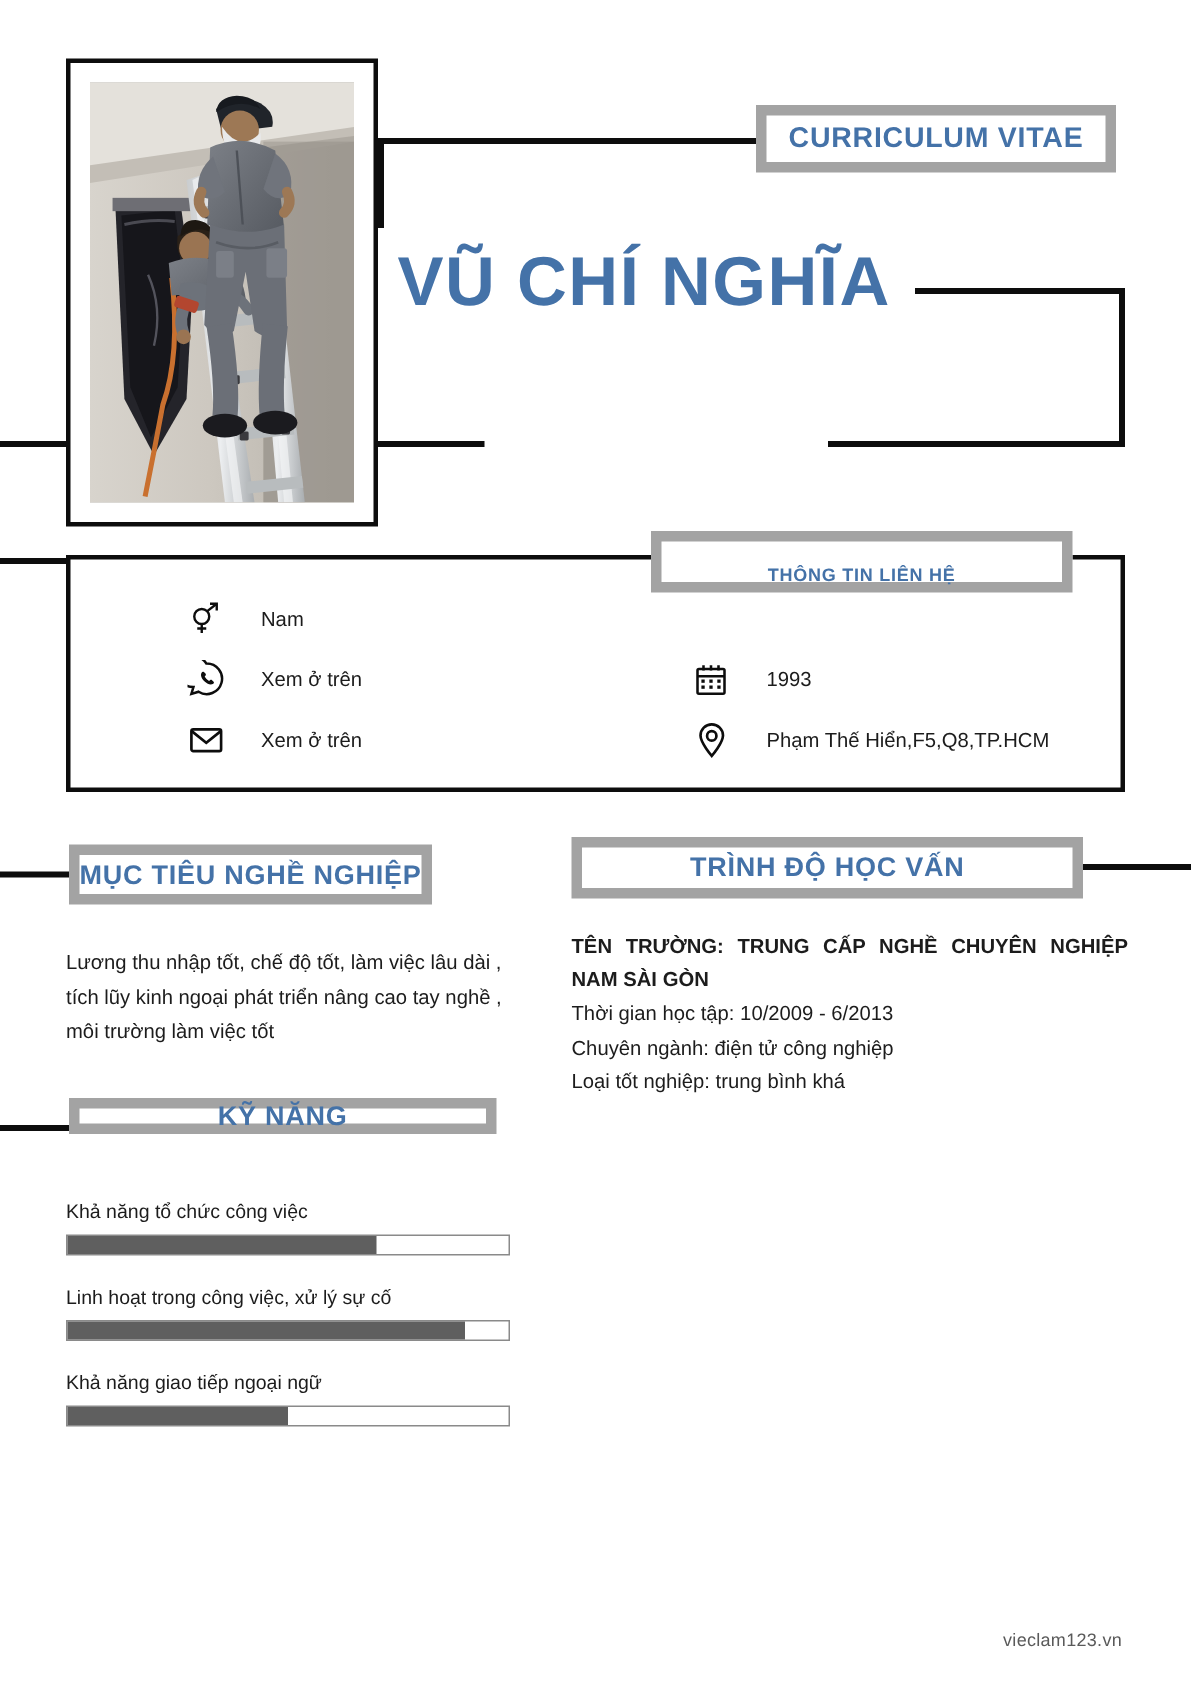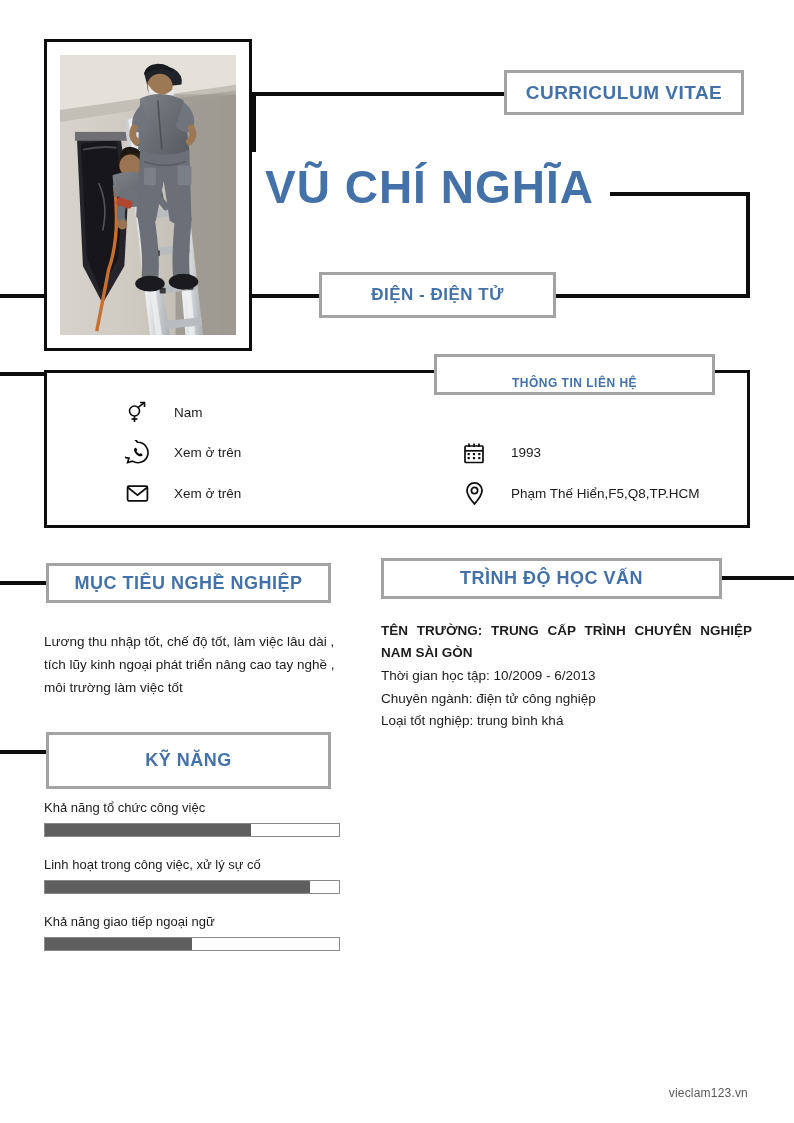--- a/index.html
+++ b/index.html
@@ -13,21 +13,21 @@
     overflow: hidden;
   }
 
   .page {
     position: absolute;
     inset: 0;
   }
 
   
   .hdr-box {
-    border: 3px solid #a3a3a3;
+    border: 7px solid #a3a3a3;
     background: #ffffff;
     display: flex;
     align-items: center;
     justify-content: center;
     position: absolute;
     z-index: 5;
   }
   .hdr-box span {
     color: #4472a8;
     font-weight: bold;
@@ -127,25 +127,25 @@
   }
   .c-txt {
     margin-left: 22px;
     font-size: 13.5px;
     color: #1c1c1c;
     white-space: nowrap;
   }
   .c-empty { visibility: hidden; }
 
   
-  #goal-hdr-box  { left: 46px;  top: 563px; width: 285px; height: 40px; }
+  #goal-hdr-box  { left: 46px;  top: 563px; width: 242px; height: 40px; }
   #goal-hdr-box span { font-size: 18px; }
   #edu-hdr-box   { left: 381px; top: 558px; width: 341px; height: 41px; }
   #edu-hdr-box span { font-size: 18px; }
-  #skill-hdr-box { left: 46px;  top: 732px; width: 285px; height: 57px; }
+  #skill-hdr-box { left: 46px;  top: 732px; width: 285px; height: 24px; }
   #skill-hdr-box span { font-size: 18px; }
 
   
   #goal-body {
     position: absolute;
     left: 44px; top: 630px; width: 296px;
     font-size: 13.5px;
     line-height: 1.72;
     color: #1c1c1c;
   }
@@ -329,23 +329,20 @@
       </svg>
     </div>
   </div>
 
   <div class="hdr-box" id="cv-title-box">
     <span>CURRICULUM VITAE</span>
   </div>
 
   <div id="full-name">VŨ CHÍ NGHĨA</div>
 
-  <div class="hdr-box" id="job-title-box">
-    <span>ĐIỆN - ĐIỆN TỬ</span>
-  </div>
 
   <div class="contact-panel"></div>
 
   <div class="contact-grid">
 
     <div class="c-item">
       <span class="c-ico">
         <svg width="24" height="24" viewBox="0 0 24 24" fill="none" stroke="#0d0d0d" stroke-width="1.6">
           <circle cx="9.5" cy="11" r="5"></circle>
           <line x1="9.5" y1="16" x2="9.5" y2="22"></line>
@@ -414,21 +411,21 @@
 
   <div class="hdr-box" id="goal-hdr-box">
     <span>MỤC TIÊU NGHỀ NGHIỆP</span>
   </div>
   <div id="goal-body">Lương thu nhập tốt, chế độ tốt, làm việc lâu dài , tích lũy kinh ngoại phát triển nâng cao tay nghề , môi trường làm việc tốt</div>
 
   <div class="hdr-box" id="edu-hdr-box">
     <span>TRÌNH ĐỘ HỌC VẤN</span>
   </div>
   <div id="edu-body">
-    <div id="edu-school">TÊN TRƯỜNG: TRUNG CẤP TRÌNH CHUYÊN NGHIỆP NAM SÀI GÒN</div>
+    <div id="edu-school">TÊN TRƯỜNG: TRUNG CẤP NGHỀ CHUYÊN NGHIỆP NAM SÀI GÒN</div>
     <div class="eline">Thời gian học tập: 10/2009 - 6/2013</div>
     <div class="eline">Chuyên ngành: điện tử công nghiệp</div>
     <div class="eline">Loại tốt nghiệp: trung bình khá</div>
   </div>
 
   <div class="hdr-box" id="skill-hdr-box">
     <span>KỸ NĂNG</span>
   </div>
   <div id="skills-list">
     <div class="skill">

